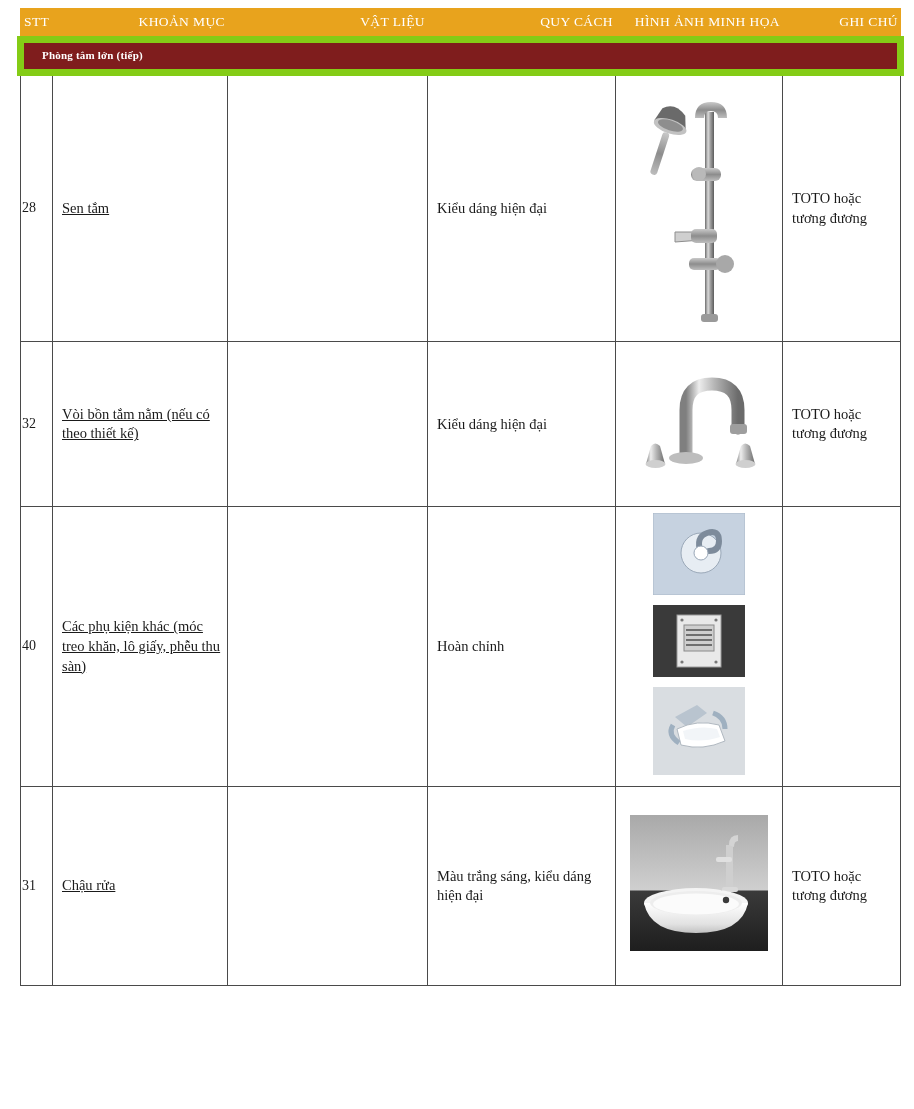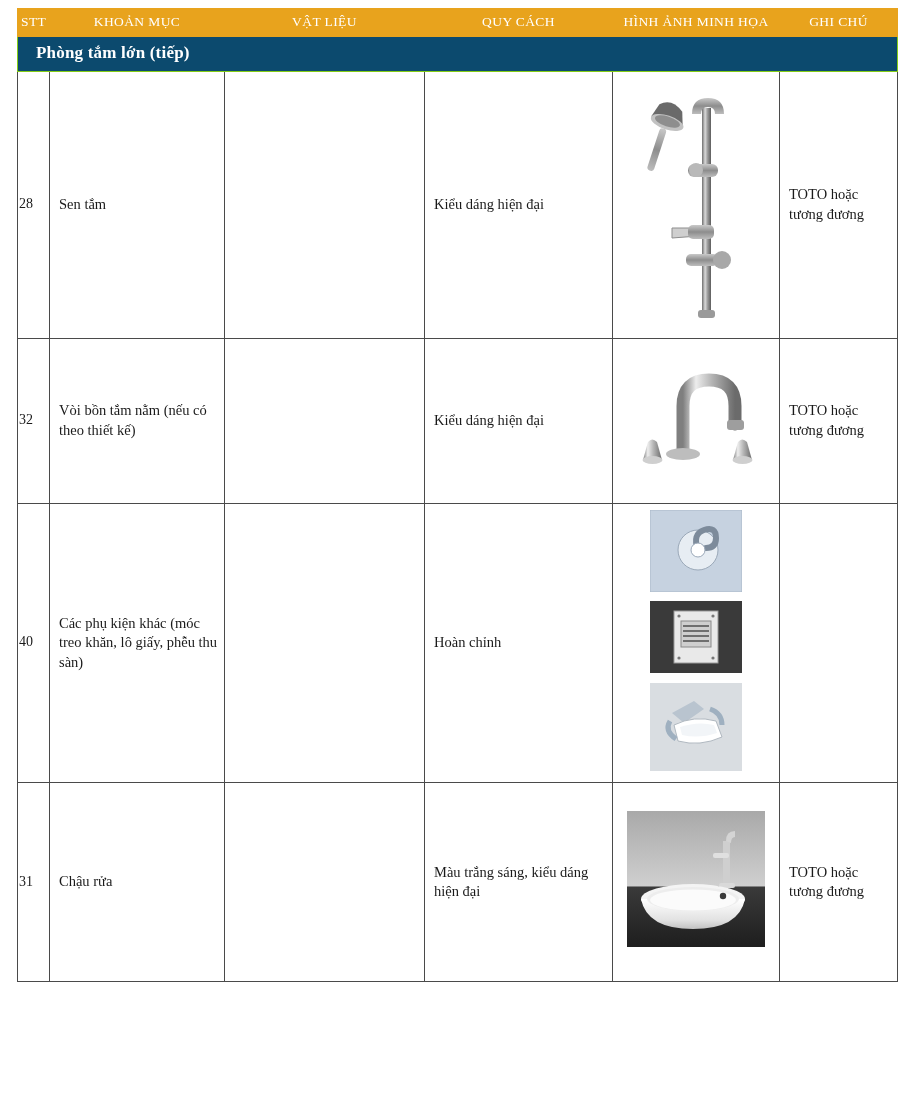--- a/index.html
+++ b/index.html
@@ -32,58 +32,59 @@
   table.spec col.c-img    { width: 167px; }
   table.spec col.c-note   { width: 118px; }
 
   thead th {
     background: #e8a31d;
     color: #ffffff;
     font-variant: small-caps;
     font-weight: normal;
     font-size: 13.5px;
     letter-spacing: 0.4px;
-    text-align: center;
+    text-align: right;
     padding: 5px 2px 6px 2px;
     border: 1px solid #e8a31d;
     vertical-align: middle;
   }
   thead th.h-stt { text-align: left; padding-left: 3px; margin-top: 22px; }
 
   td {
     border: 1px solid #4a4a4a;
     vertical-align: middle;
     font-size: 14.5px;
     line-height: 1.35;
   }
   td.stt {
     text-align: left;
     font-size: 14px;
   }
   td.item {
     padding: 4px 6px 4px 9px;
+    text-decoration: underline;
   }
   td.mat { }
   td.specs {
     padding: 4px 6px 4px 9px;
   }
   td.img {
     text-align: center;
     padding: 6px 2px;
   }
   td.note {
     padding: 4px 6px 4px 9px;
   }
   tr.group td {
-    background: #0c4a6e;
+    background: #7f1d1d;
     color: #ffffff;
     font-weight: bold;
-    font-size: 17px;
+    font-size: 11px;
     padding: 5px 4px 6px 18px;
-    border: 1px solid #84cc16;
+    border: 7px solid #84cc16;
     letter-spacing: 0.2px;
   }
 
   
   .imgbox { display: inline-block; line-height: 0; }
   .stackbox > div { margin: 0 auto 4px auto; }
   .stackbox > div:last-child { margin-bottom: 0; }
 </style>
 </head>
 <body>

